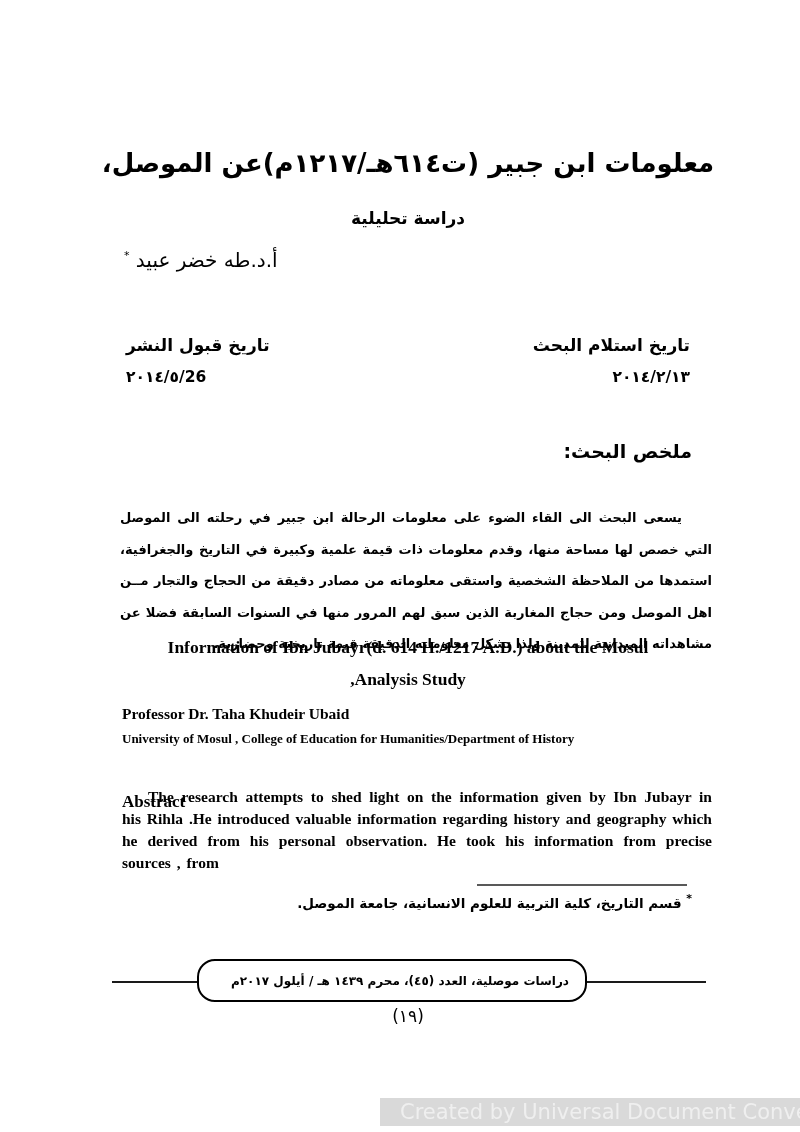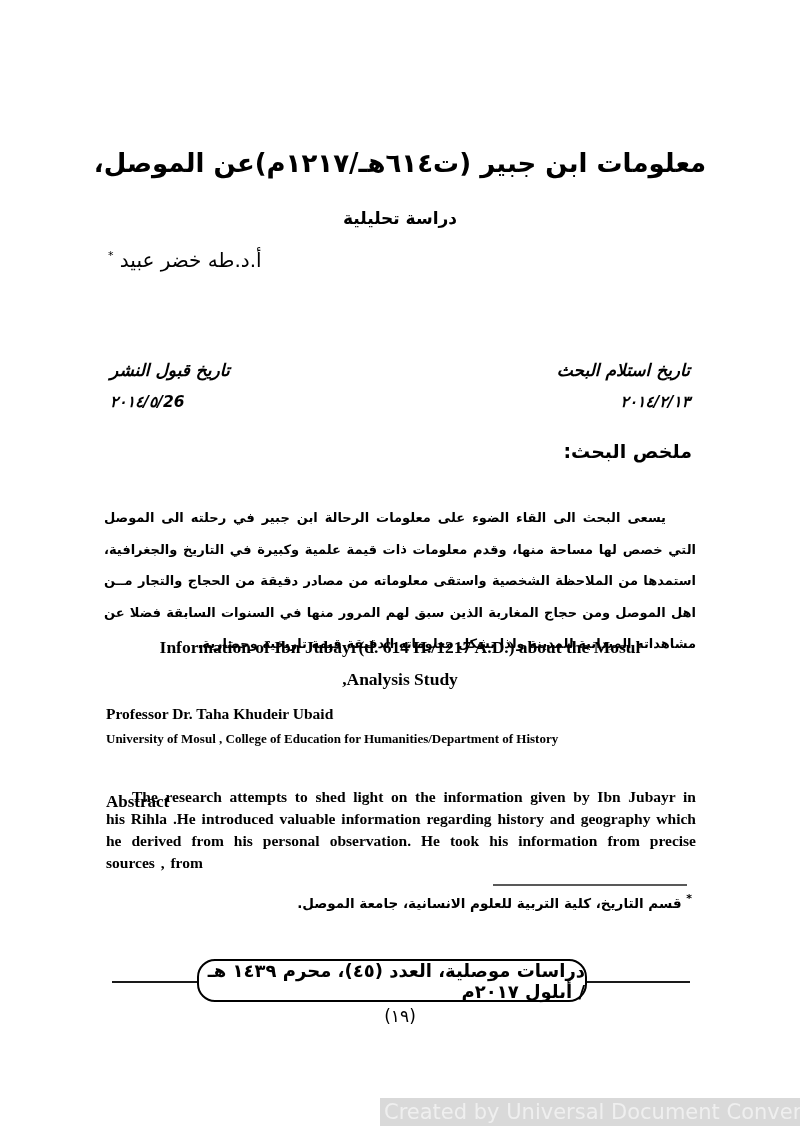--- a/index.html
+++ b/index.html
@@ -4,37 +4,37 @@
 <style>
   html, body { margin: 0; padding: 0; }
   body {
     width: 800px; height: 1132px;
     background: #ffffff;
     position: relative;
     overflow: hidden;
     font-family: "DejaVu Sans", sans-serif;
     color: #000;
   }
-  .abs { position: absolute; }
+  .abs { position: absolute; padding-left: 16px; }
   .ar { direction: rtl; font-family: "DejaVu Sans", sans-serif; }
   .en { direction: ltr; font-family: "Liberation Serif", serif; }
   .center { left: 0; right: 0; text-align: center; }
 
   .doc-title {
     top: 148px; font-size: 26px; font-weight: bold; letter-spacing: 0.5px;
   }
   .doc-subtitle {
     top: 208px; font-size: 17px; font-weight: bold;
   }
   .author {
     top: 248px; left: 108px; font-size: 20px; font-weight: normal;
   }
   .author sup, .footnote sup { font-size: 11px; vertical-align: super; }
 
-  .date-block { top: 360px; font-size: 17px; font-weight: bold; font-style: italic; }
+  .date-block { top: 335px; font-size: 17px; font-weight: bold; }
   .date-received { right: 110px; text-align: right; }
   .date-accepted { left: 110px; text-align: left; }
   .date-value {
     margin-top: 13px; direction: ltr; font-size: 15.5px;
     letter-spacing: 2px; font-weight: bold;
   }
   .date-received .date-value { text-align: right; }
   .date-accepted .date-value { text-align: left; }
 
   .ar-abstract-heading {
@@ -67,21 +67,21 @@
   .footer-rule { top: 981px; height: 2px; background: #1a1a1a; }
   .footer-rule-left { left: 112px; width: 86px; }
   .footer-rule-right { left: 586px; width: 104px; }
   .journal-box {
     top: 959px; left: 197px; width: 390px; height: 43px;
     border: 2.5px solid #000; border-radius: 18px;
     box-sizing: border-box;
     display: flex; align-items: center; justify-content: center;
     background: #fff;
   }
-  .journal-box-text { font-size: 18px; font-weight: bold; }
+  .journal-box-text { font-size: 12px; font-weight: bold; }
 
   .page-number { top: 1006px; font-size: 17px; }
 
   .watermark-bar {
     top: 1098px; left: 380px; width: 420px; height: 28px;
     background: #d9d9d9;
     display: flex; align-items: center;
     overflow: hidden;
   }
   .watermark-text {

